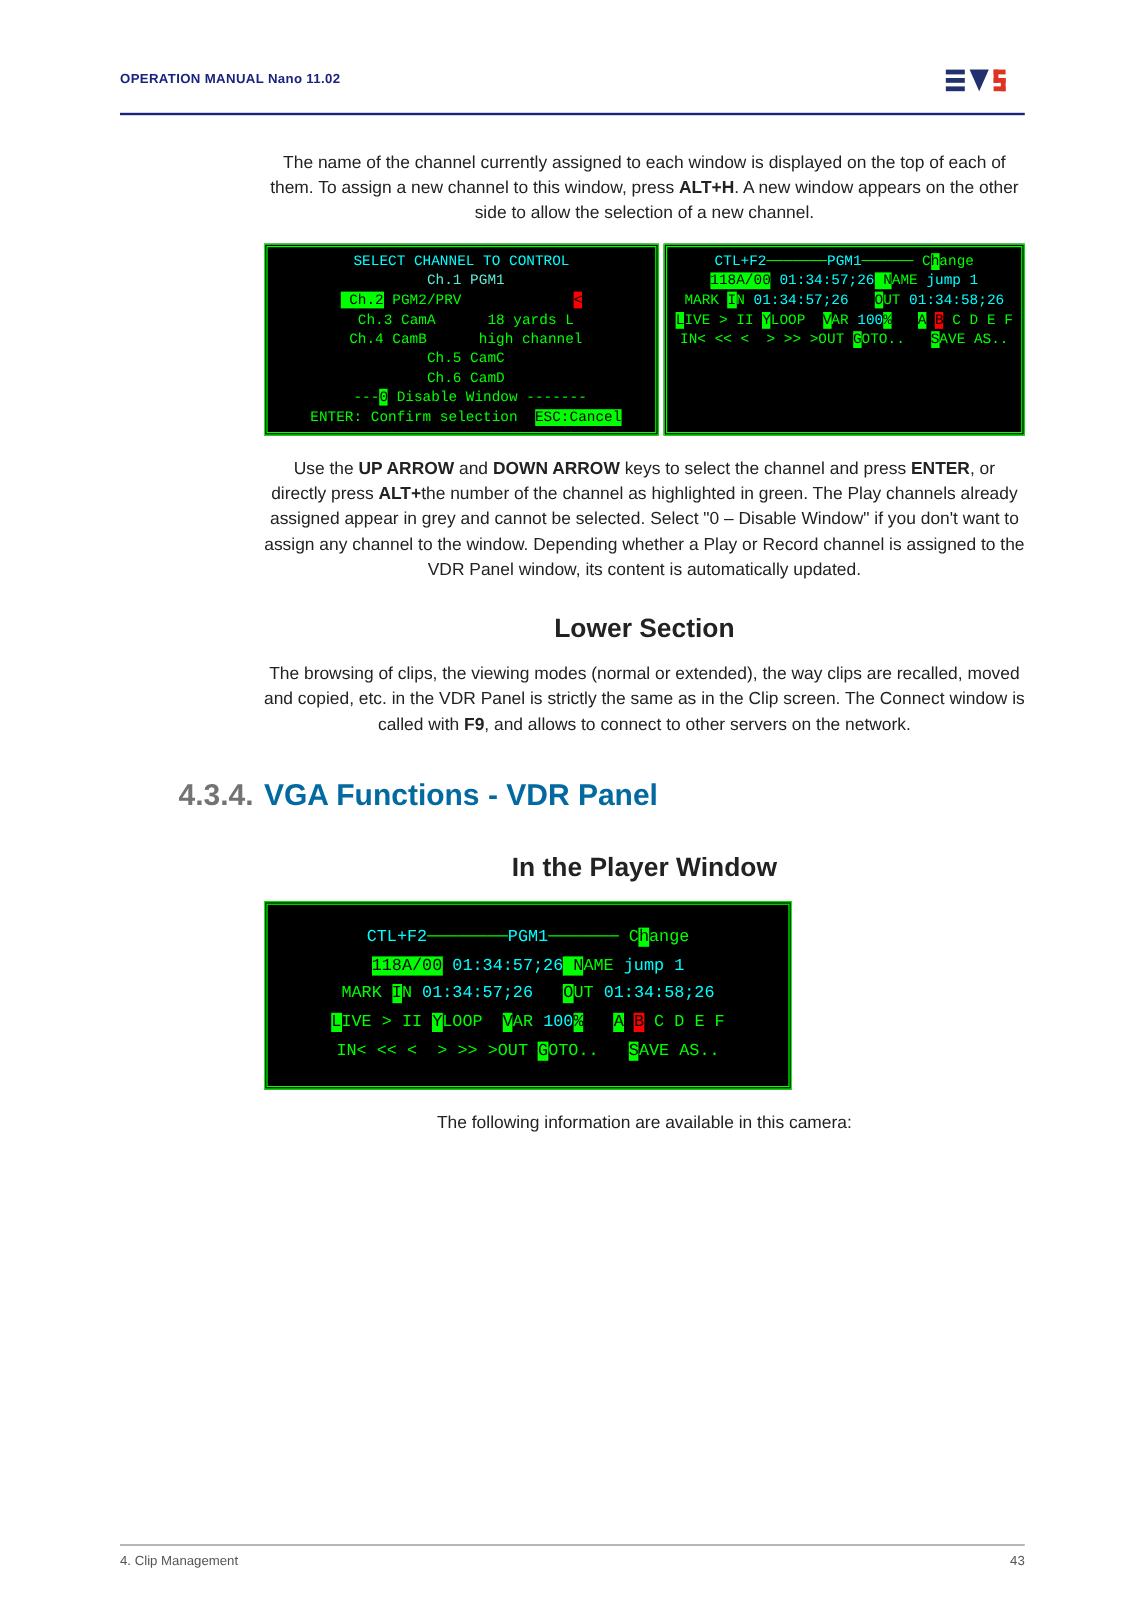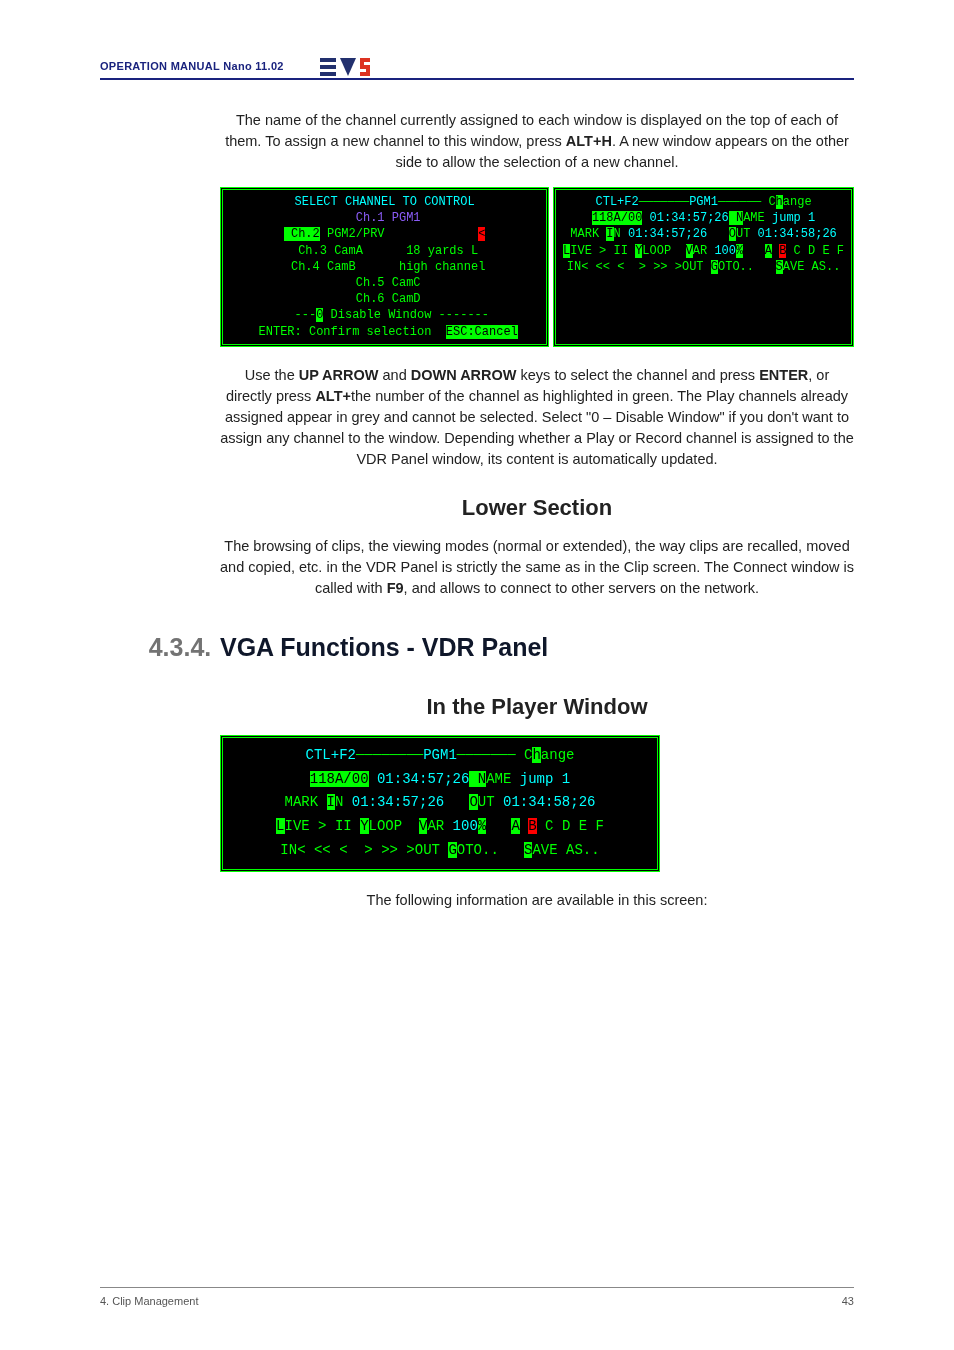--- a/index.html
+++ b/index.html
@@ -12,23 +12,24 @@
     margin: 0 auto;
     background: #fff;
   }
   .page {
     padding: 56px 100px 30px 140px;
     min-height: 1350px;
     position: relative;
   }
   .header-row {
     display: flex;
+    justify-content: space-between;
     align-items: center;
     border-bottom: 2px solid #1a237e;
-    padding-bottom: 0;
+    padding-bottom: 16px;
     margin-bottom: 30px;
     margin-left: -40px;
     gap: 36px;
   }
   .header-title {
     font-size: 11px;
     font-weight: bold;
     color: #1a237e;
     letter-spacing: 0.3px;
   }
@@ -44,29 +45,29 @@
     background: #000;
     color: #0f0;
     border: 3px double #0f0;
     padding: 4px 6px;
     line-height: 1.35;
     white-space: pre-wrap;
     display: block;
   }
   .term.left { flex: 1.1; }
   .term.right { flex: 1; }
-  .term.big { width: 440px; margin: 10px 0 18px 0; font-size:14px; line-height:1.7; padding:6px 10px;}
+  .term.big { width: 440px; margin: 10px 0 18px 0; font-size:14px; line-height:1.7; padding:16px 10px;}
   .cyan { color: #00ffff; }
-  .grey { color: #8b5cf6; }
+  .grey { color: #5eead4; }
   .hl { background:#0f0; color:#000; }
   .hlred { background:#f00; color:#000; }
   h2.section { font-size: 22px; font-weight:bold; margin-top:22px; margin-bottom:12px; }
   h1.num-row { display:flex; align-items:baseline; margin-left:-80px; margin-top:30px; margin-bottom:26px;}
   h1.num-row .num { font-size:25px; font-weight:bold; color:#737373; width:80px; }
-  h1.num-row .txt { font-size:25px; font-weight:bold; color:#0f172a; }
+  h1.num-row .txt { font-size:25px; font-weight:bold; color:#0369a1; }
   ul.bullets { list-style: disc; margin-left: 22px; }
   ul.bullets li { margin-bottom: 8px; padding-left: 4px; }
   .footer-row {
     position: absolute;
     bottom: 40px;
     left: 100px;
     right: 100px;
     display:flex;
     justify-content: space-between;
     border-top: 1px solid #888;
@@ -137,21 +138,21 @@
     </h1>
 
     <h2 class="section">In the Player Window</h2>
 
     <div class="term big"><span class="cyan">CTL+F2</span>────────<span class="cyan">PGM1</span>─────── <span>C</span><span class="hl">h</span><span>ange</span>
 <span class="hl">118A/00</span> <span class="cyan">01:34:57;26</span><span class="hl"> N</span><span>AME </span><span class="cyan">jump 1</span>
 <span>MARK </span><span class="hl">I</span><span>N </span><span class="cyan">01:34:57;26</span><span>   </span><span class="hl">O</span><span>UT </span><span class="cyan">01:34:58;26</span>
 <span class="hl">L</span><span>IVE &gt; </span><span>II </span><span class="hl">Y</span><span>LOOP  </span><span class="hl">V</span><span>AR </span><span class="cyan">100</span><span class="hl">%</span><span>   </span><span class="hl">A</span><span> </span><span class="hlred">B</span><span> C D E F</span>
 <span>IN</span><span>&lt; &lt;&lt; &lt;  &gt; &gt;&gt; &gt;</span><span>OUT </span><span class="hl">G</span><span>OTO..   </span><span class="hl">S</span><span>AVE AS..</span></div>
 
-    <p>The following information are available in this screen:</p>
+    <p>The following information are available in this camera:</p>
 
 
   </div>
 
   <div class="footer-row">
     <span>4. Clip Management</span>
     <span>43</span>
   </div>
 
 </div>

